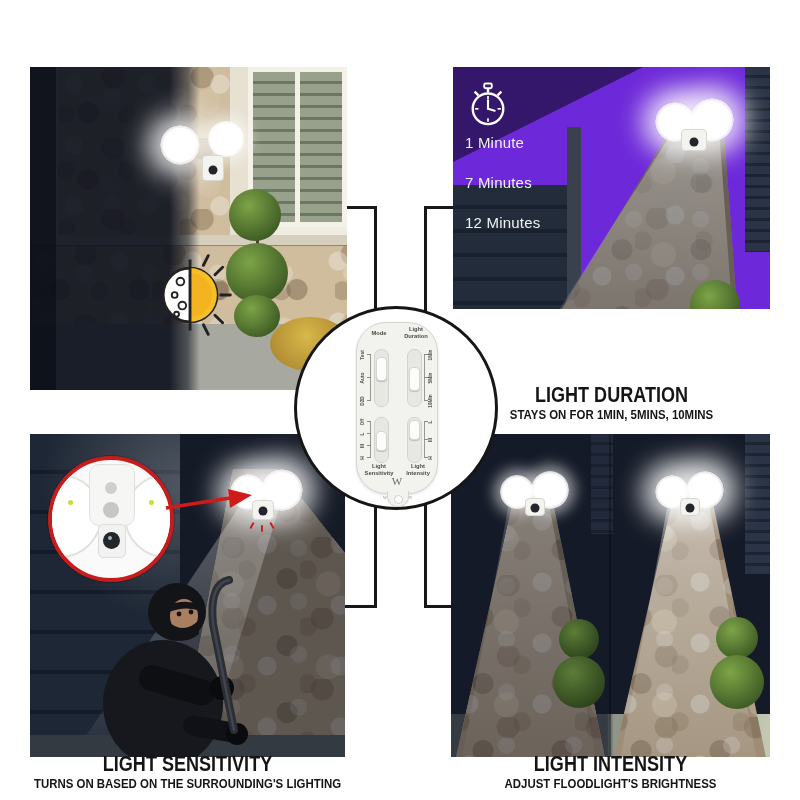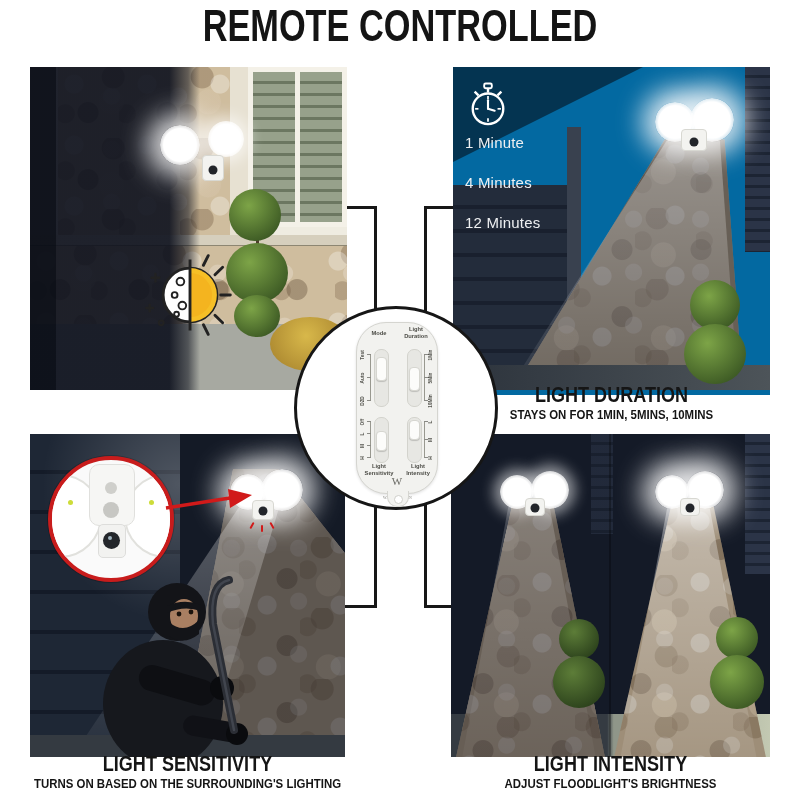--- a/index.html
+++ b/index.html
@@ -44,23 +44,20 @@
   .tickv{position:absolute;width:1px;background:#98988f;}
   .minitem{position:absolute;left:12px;font:400 15px/1.2 "Liberation Sans",sans-serif;color:#eef0f2;
     letter-spacing:.2px;}
   .dash{position:absolute;width:2px;height:7px;background:#d11a1a;border-radius:1px;}
 </style>
 </head>
 <body>
 
 <div id="canvas">
 
-  <div class="abs" style="left:0;top:4px;width:800px;text-align:center;">
-    <span style="display:inline-block;font:700 44px/1 'Liberation Sans',sans-serif;color:#141414;transform:scaleX(.78);">REMOTE CONTROLLED</span>
-  </div>
 
   <div class="line" style="left:346px;top:206px;width:31px;height:3px;"></div>
   <div class="line" style="left:374px;top:206px;width:3px;height:110px;"></div>
   <div class="line" style="left:424px;top:206px;width:30px;height:3px;"></div>
   <div class="line" style="left:424px;top:206px;width:3px;height:110px;"></div>
   <div class="line" style="left:374px;top:496px;width:3px;height:112px;"></div>
   <div class="line" style="left:344px;top:605px;width:33px;height:3px;"></div>
   <div class="line" style="left:424px;top:496px;width:3px;height:112px;"></div>
   <div class="line" style="left:424px;top:605px;width:30px;height:3px;"></div>
 
@@ -112,21 +109,21 @@
         <line x1="64" y1="81" x2="69" y2="91"></line>
       </g>
       <g stroke="#222222" stroke-width="2.5" stroke-linecap="round">
         <path d="M14,28 l0,8 M10,32 l8,0" fill="none"></path>
         <path d="M8,60 l0,7 M4.5,63.5 l7,0" fill="none"></path>
       </g>
       <circle cx="20" cy="79" r="2.5" fill="none" stroke="#222222" stroke-width="2"></circle>
     </svg>
   </div>
 
-  <div class="photo" style="left:453px;top:67px;width:317px;height:328px;background:#0369a1;">
+  <div class="photo" style="left:453px;top:67px;width:317px;height:242px;background:#6d28d9;">
     <div class="abs slats" style="left:0;top:118px;width:118px;height:205px;"></div>
     <div class="abs" style="left:114px;top:60px;width:14px;height:263px;background:#39414f;"></div>
     <div class="abs" style="left:0;top:0;width:190px;height:95px;background:rgba(6,9,16,.55);clip-path:polygon(0 0,100% 0,0 100%);"></div>
     <div class="abs shutter" style="left:292px;top:0;width:25px;height:185px;"></div>
 
     <div class="abs stone" style="left:60px;top:70px;width:230px;height:253px;clip-path:polygon(66% 1%,92% 1%,100% 100%,0% 100%);"></div>
     <div class="abs" style="left:60px;top:70px;width:230px;height:253px;clip-path:polygon(66% 1%,92% 1%,100% 100%,0% 100%);background:rgba(12,16,28,.45);"></div>
     <div class="beam" style="left:55px;top:70px;width:230px;height:253px;clip-path:polygon(70% 0,92% 0,100% 100%,0% 100%);"></div>
     <div class="abs" style="left:0;top:298px;width:317px;height:25px;background:linear-gradient(90deg,#2c333c,#4d5459);"></div>
     <div class="bush" style="left:237px;top:213px;width:50px;height:50px;"></div>
@@ -150,21 +147,21 @@
         <line x1="22" y1="14.5" x2="22" y2="18"></line>
         <line x1="22" y1="38" x2="22" y2="41.5"></line>
         <line x1="8.5" y1="28" x2="12" y2="28"></line>
         <line x1="32" y1="28" x2="35.5" y2="28"></line>
       </g>
       <line x1="22" y1="28" x2="22" y2="19" stroke="#ffffff" stroke-width="2.2" stroke-linecap="round"></line>
       <line x1="22" y1="28" x2="29" y2="30" stroke="#ffffff" stroke-width="2.2" stroke-linecap="round"></line>
     </svg>
 
     <span class="minitem" style="top:67px;">1 Minute</span>
-    <span class="minitem" style="top:107px;">4 Minutes</span>
+    <span class="minitem" style="top:107px;">7 Minutes</span>
     <span class="minitem" style="top:147px;">12 Minutes</span>
   </div>
 
   <div class="photo" style="left:30px;top:434px;width:315px;height:323px;background:#141a26;">
     <div class="abs" style="left:0;top:0;width:150px;height:323px;background:repeating-linear-gradient(180deg,#1e2735 0 36px,#141b28 36px 40px);"></div>
     <div class="abs" style="left:0;top:0;width:150px;height:200px;background:radial-gradient(circle at 100% 25%,rgba(255,255,255,.22),rgba(255,255,255,0) 65%);"></div>
 
     <div class="abs stone" style="left:148px;top:32px;width:167px;height:291px;clip-path:polygon(33% 1%,60% 1%,100% 30%,100% 100%,0% 100%);"></div>
     <div class="abs" style="left:148px;top:32px;width:167px;height:291px;clip-path:polygon(33% 1%,60% 1%,100% 30%,100% 100%,0% 100%);background:rgba(10,14,26,.5);"></div>
     <div class="beam" style="left:30px;top:68px;width:240px;height:255px;clip-path:polygon(76% 0,92% 0,60% 100%,5% 100%);background:linear-gradient(180deg,rgba(255,255,255,.30),rgba(255,255,255,.04));"></div>

